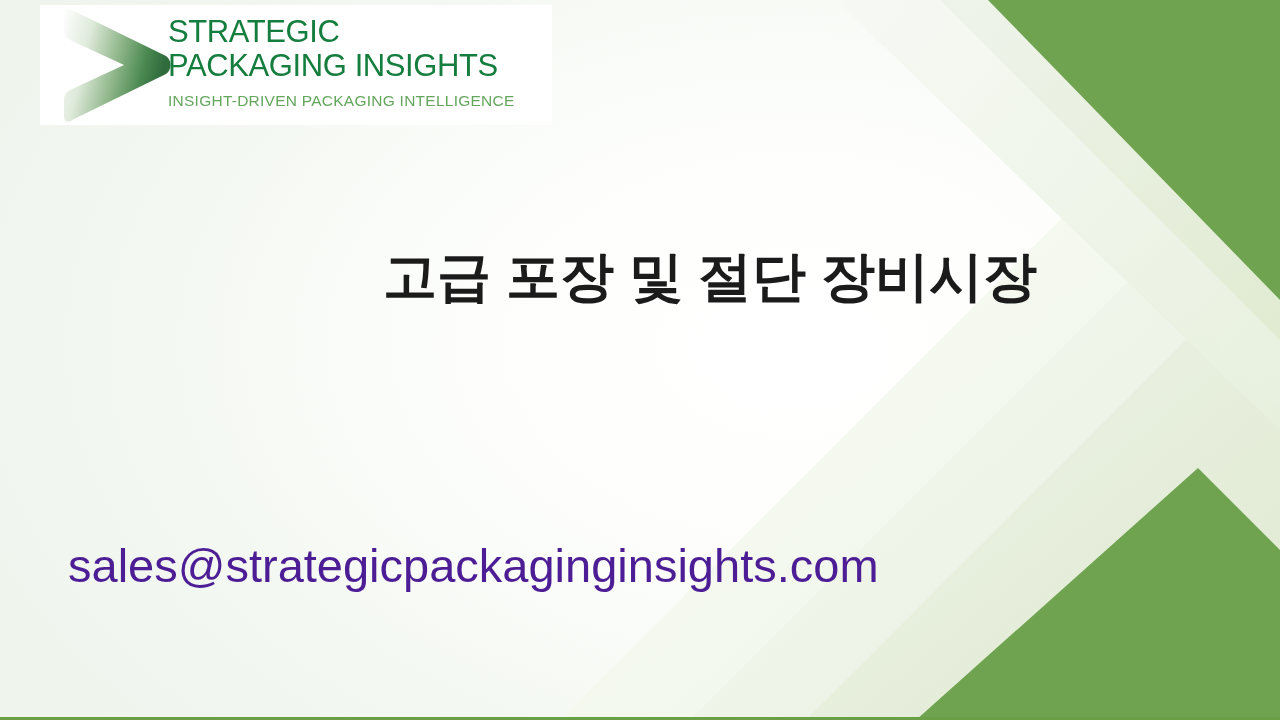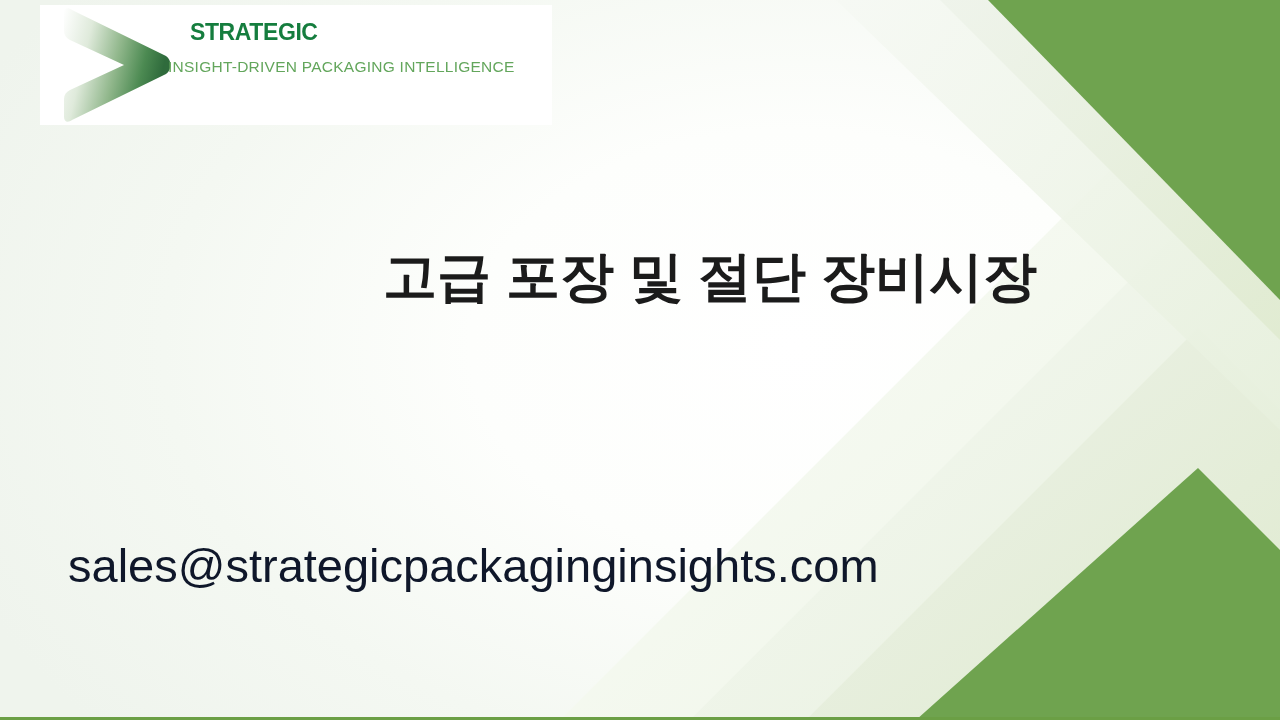--- a/index.html
+++ b/index.html
@@ -55,27 +55,26 @@
     height: 116px;
   }
   #logo-mark svg { display: block; width: 125px; height: 116px; }
   #logo-text-wrap {
     position: absolute;
     left: 128px;
     top: 10px;
     right: 0;
   }
   .logo-line {
-    font-weight: 700;
-    font-size: 23px;
+    font-weight: 400;
+    font-size: 31px;
     line-height: 34px;
     letter-spacing: -0.4px;
     color: #157d3e;
     white-space: nowrap;
-    margin-left: 22px;
   }
   #logo-tagline {
     margin-top: 9px;
     font-size: 15.5px;
     line-height: 18px;
     letter-spacing: 0.25px;
     color: #63a65c;
     white-space: nowrap;
   }
 
@@ -92,21 +91,21 @@
     color: #1b1b1b;
     white-space: nowrap;
   }
   #email {
     position: absolute;
     left: 68px;
     top: 537px;
     font-size: 47px;
     line-height: 58px;
     font-weight: 400;
-    color: #0f172a;
+    color: #4c1d95;
     white-space: nowrap;
   }
 </style>
 </head>
 <body>
 
 <div id="slide">
 
   <div id="bg-gradient"></div>
 
@@ -167,20 +166,21 @@
                  C 16,88 18,85 22,83
                  L 76,58
                  L 22,33
                  C 18,31 16,28 16,24
                  Z" fill="url(#markGrad)"></path>
       </svg>
     </div>
 
     <div id="logo-text-wrap">
       <div class="logo-line">STRATEGIC</div>
+      <div class="logo-line">PACKAGING INSIGHTS</div>
       <div id="logo-tagline">INSIGHT-DRIVEN PACKAGING INTELLIGENCE</div>
     </div>
 
   </div>
 
   <div id="title">고급 포장 및 절단 장비시장</div>
 
   <div id="email">sales@strategicpackaginginsights.com</div>
 
 </div>

